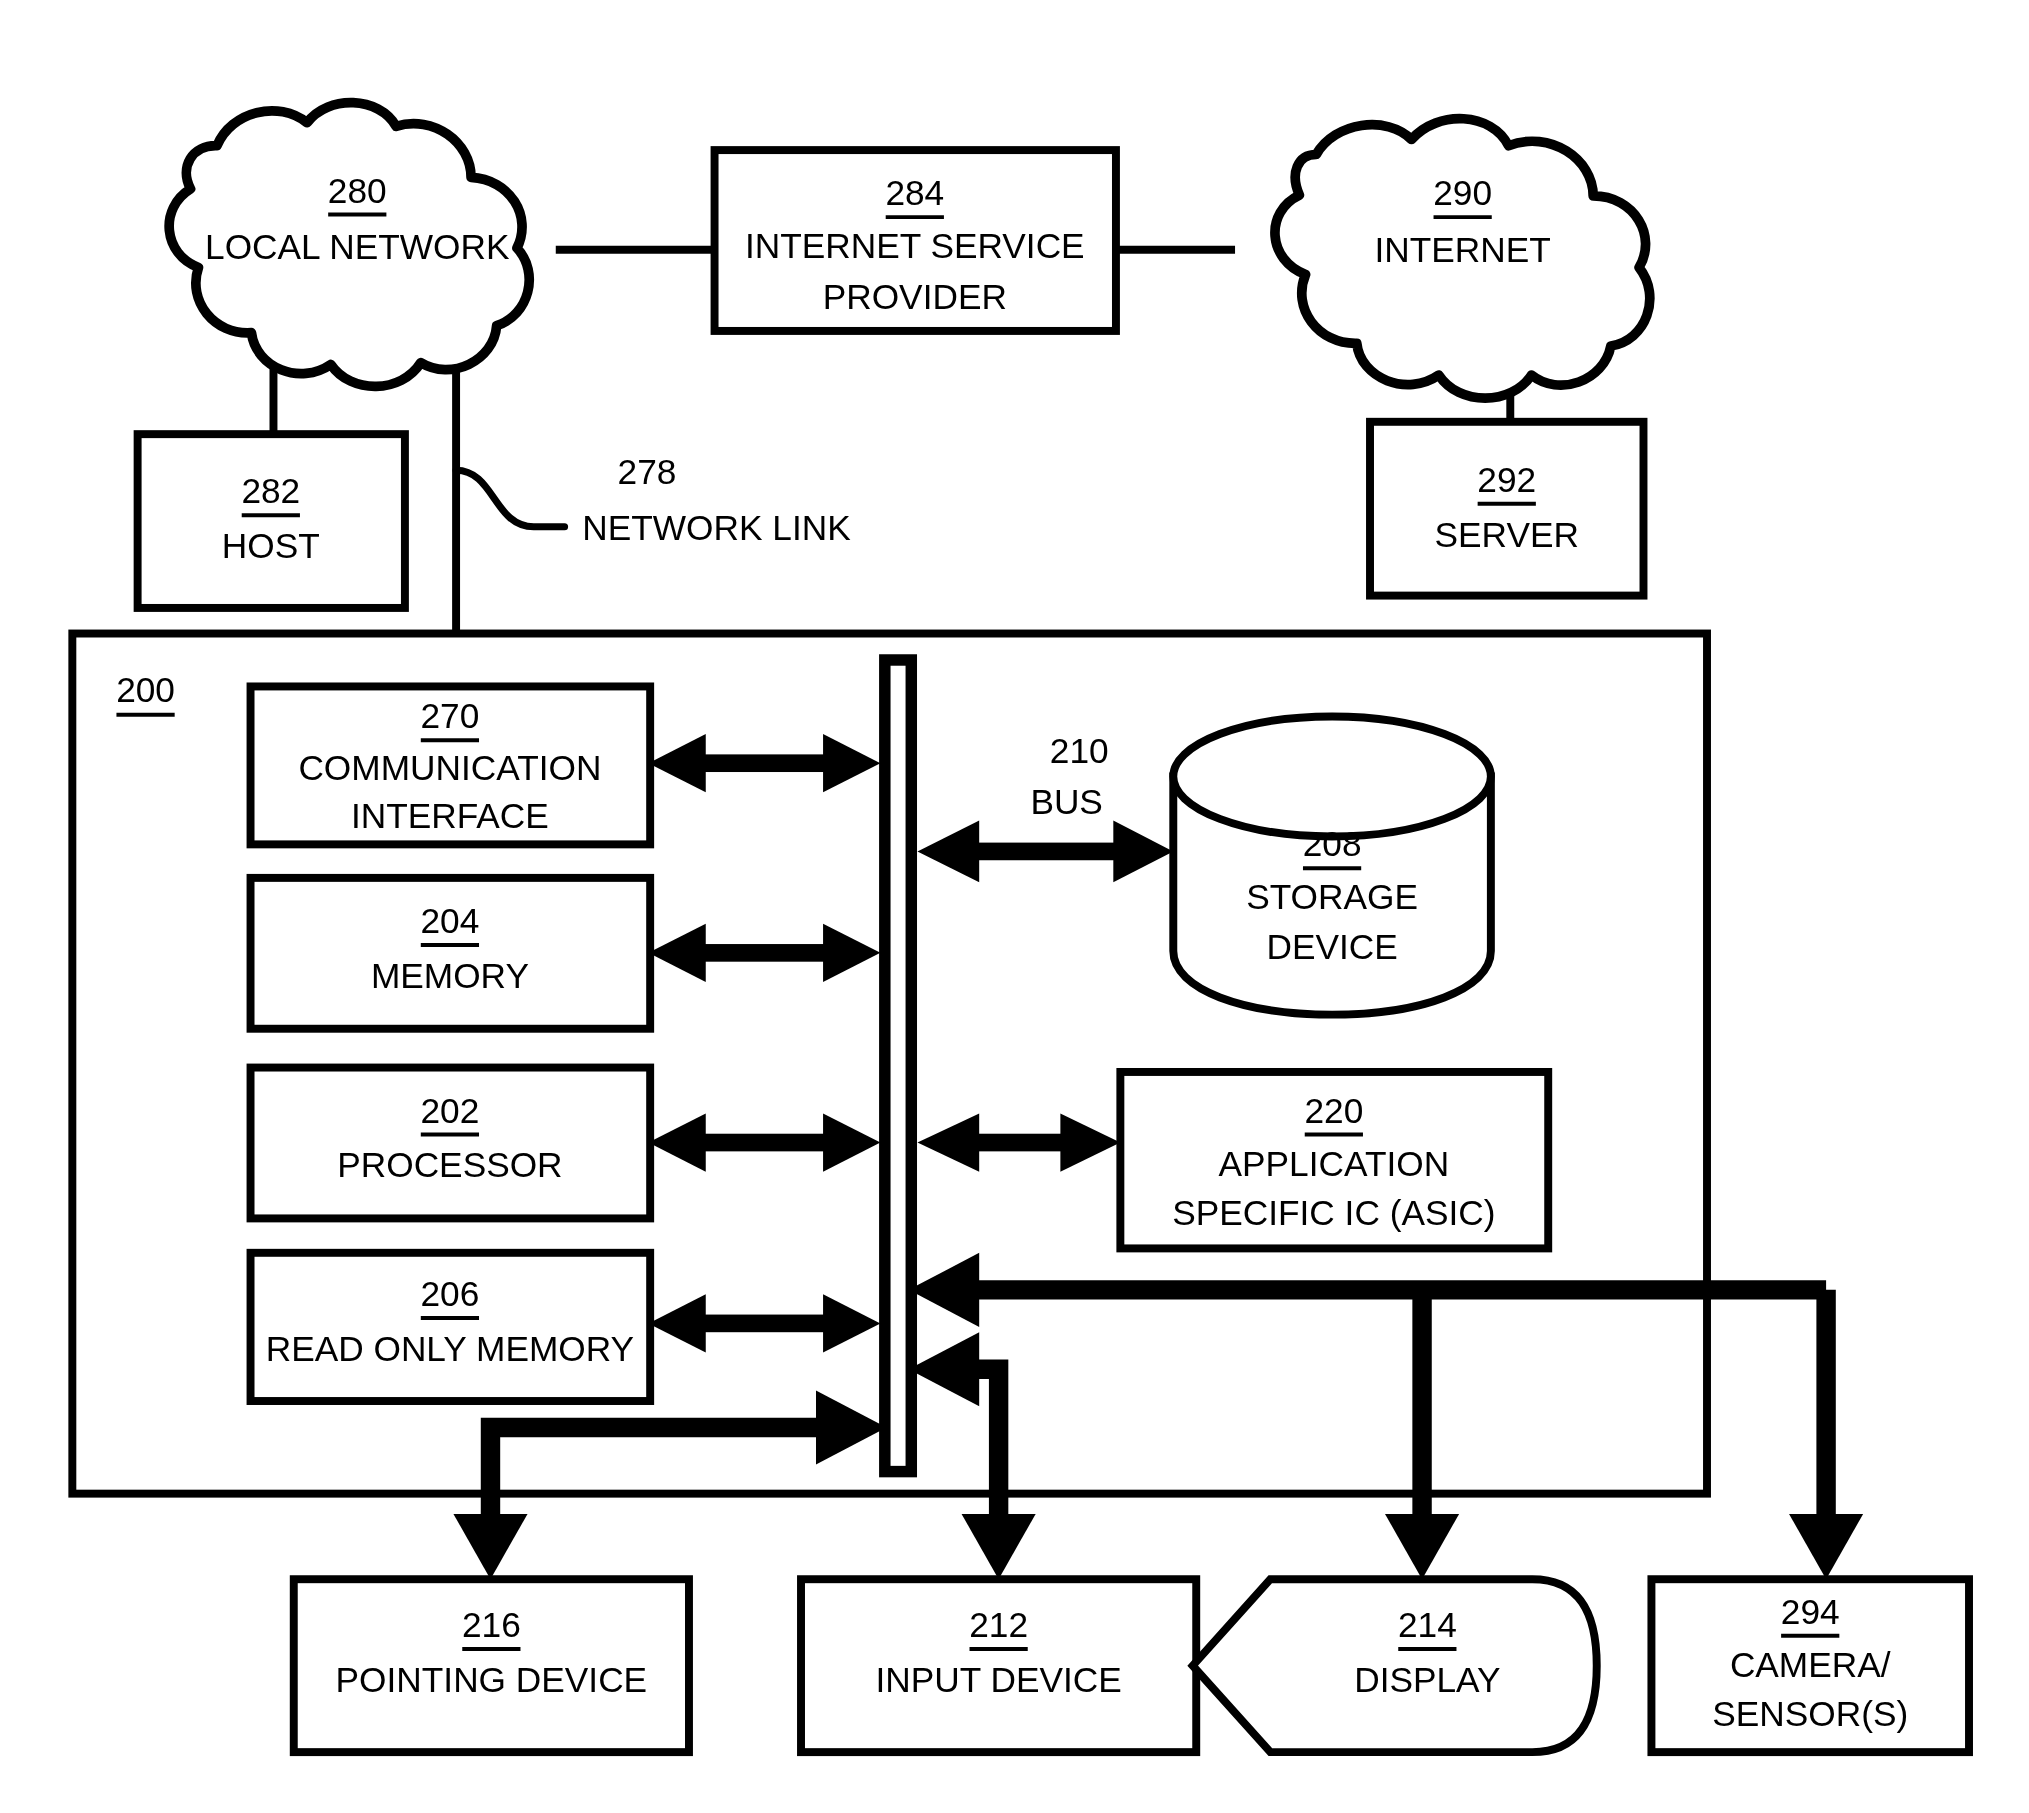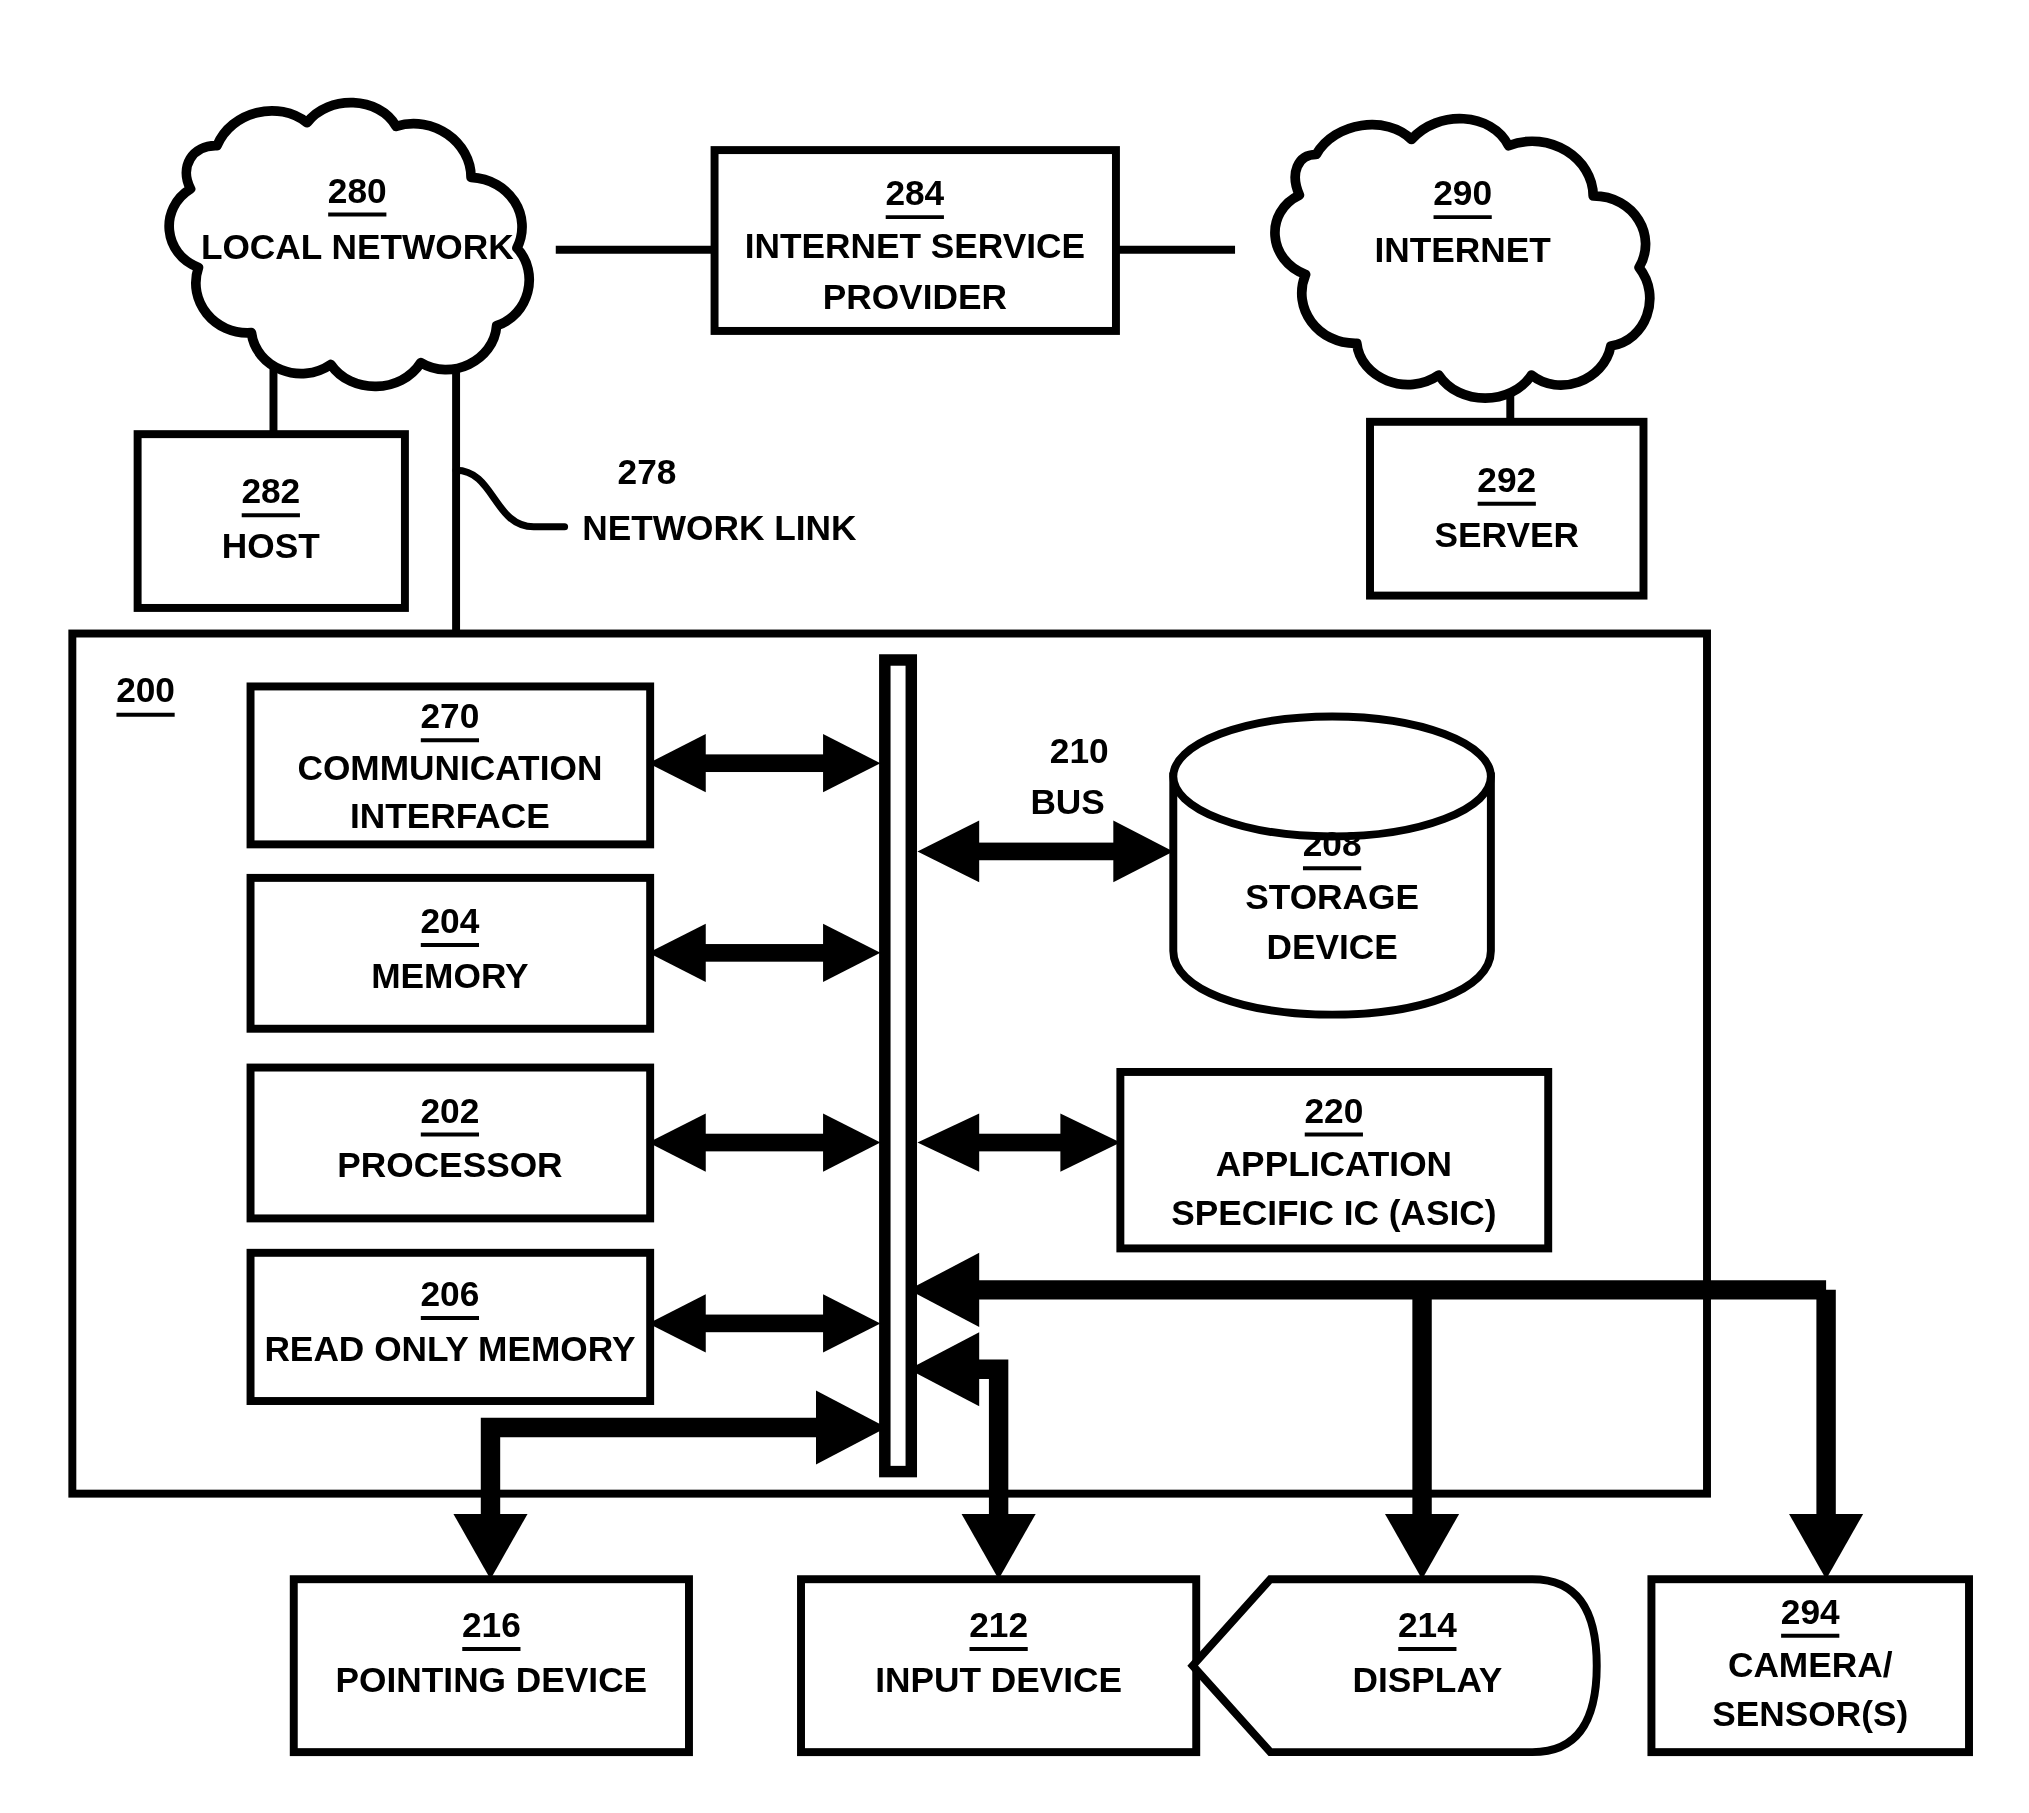--- a/index.html
+++ b/index.html
@@ -11,21 +11,20 @@
     width: 2029px;
     height: 1814px;
     font-family: "Liberation Sans", sans-serif;
     overflow: hidden;
   }
   #diagram-root {
     position: relative;
     width: 1936px;
     height: 1814px;
     background: #ffffff;
-    font-weight: bold;
   }
   svg.sheet {
     position: absolute;
     top: 0;
     left: 0;
     width: 2029px;
     height: 1814px;
     display: block;
   }
   .shape-box {

